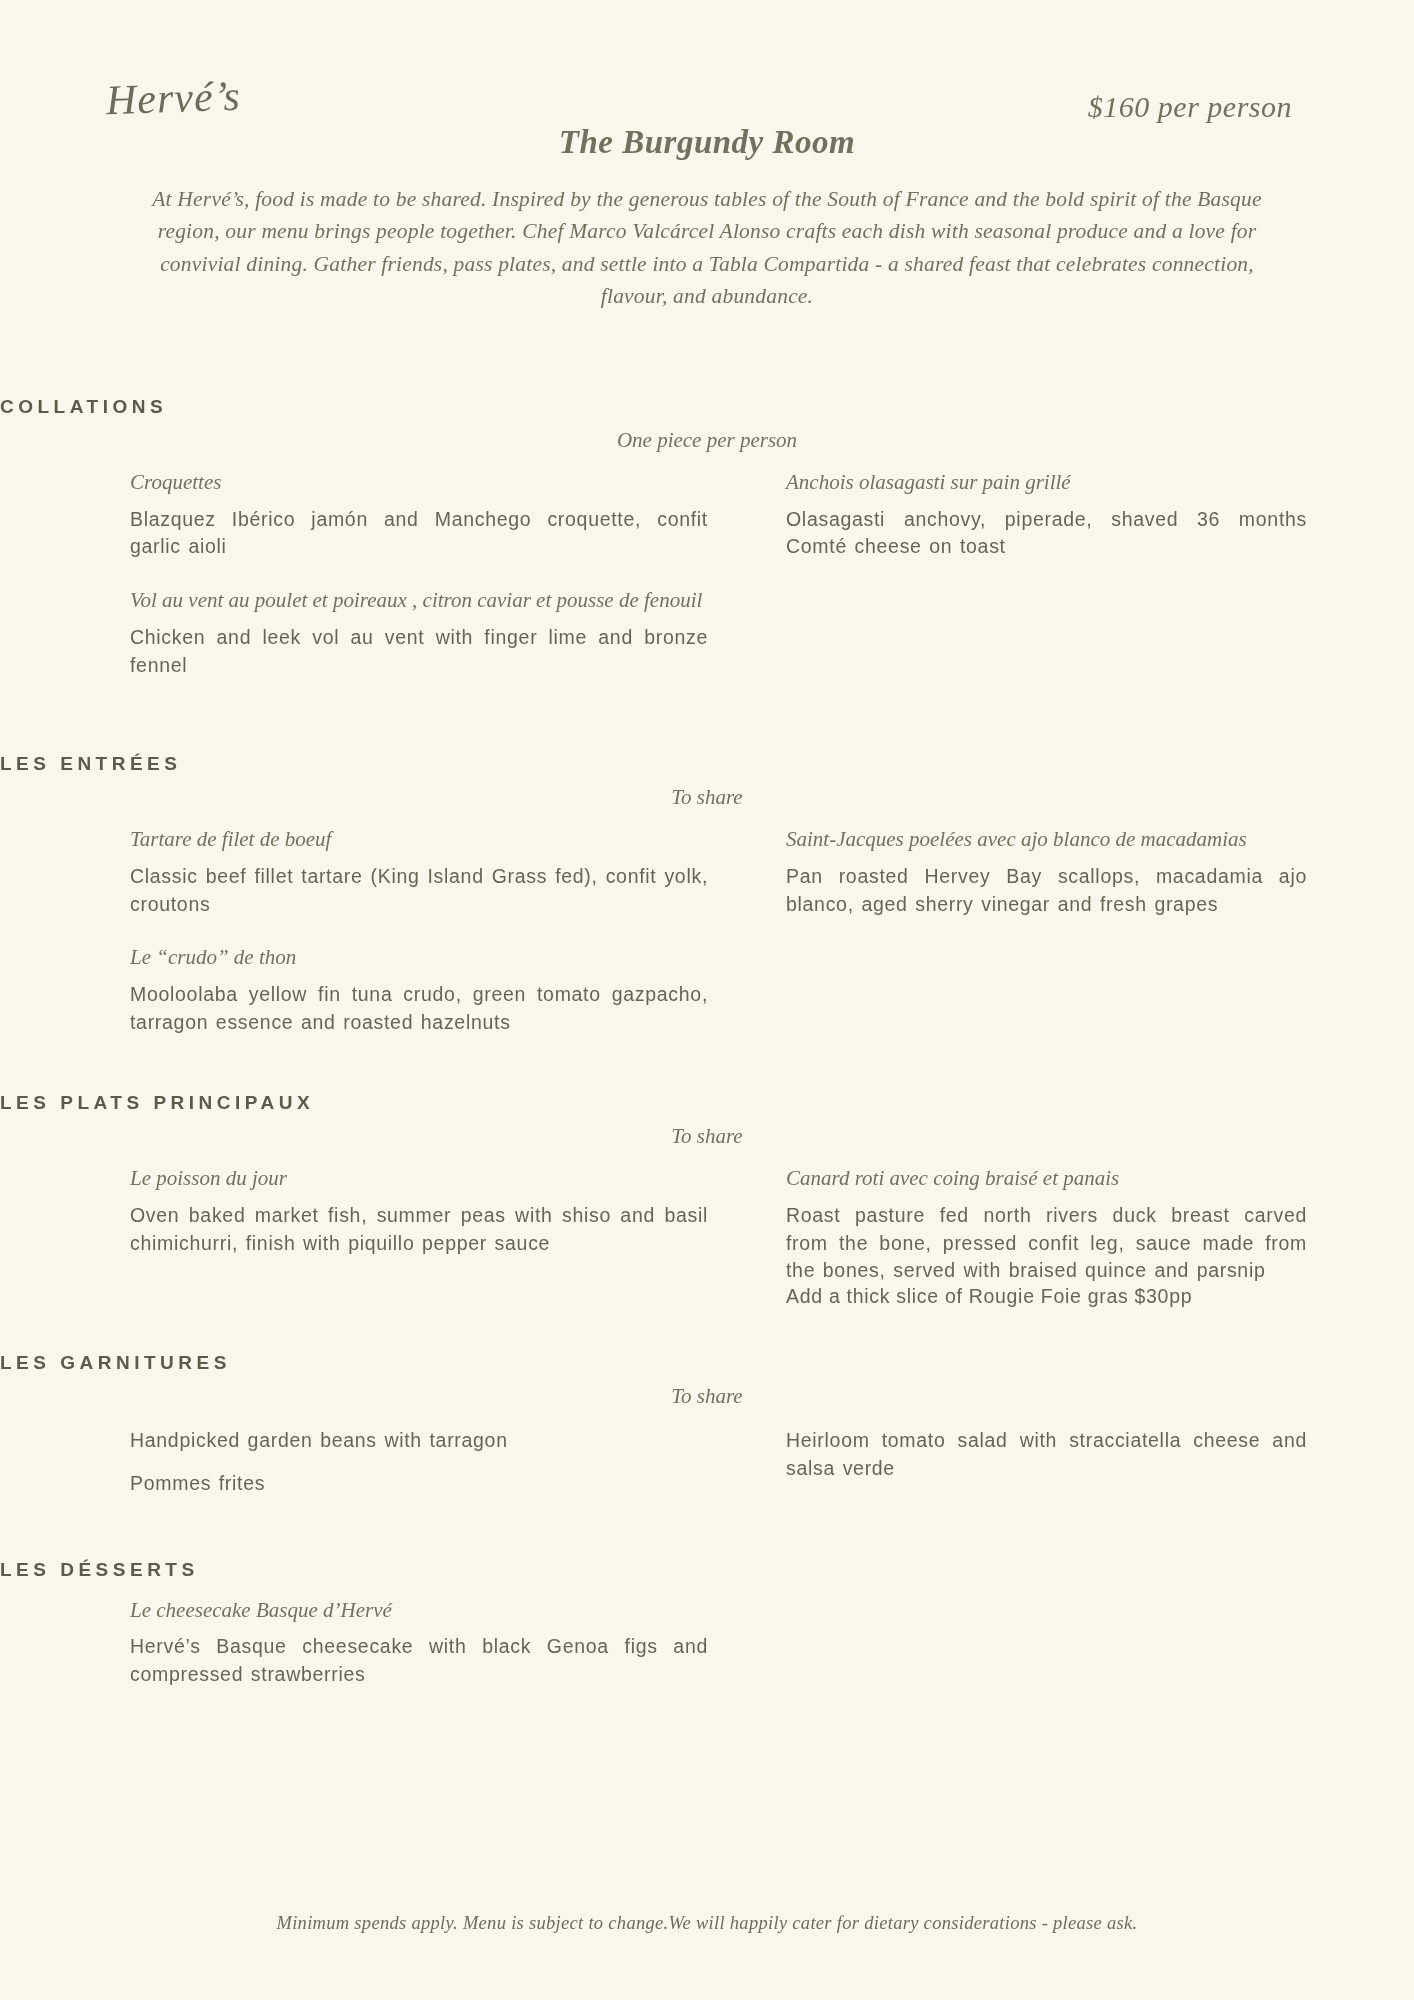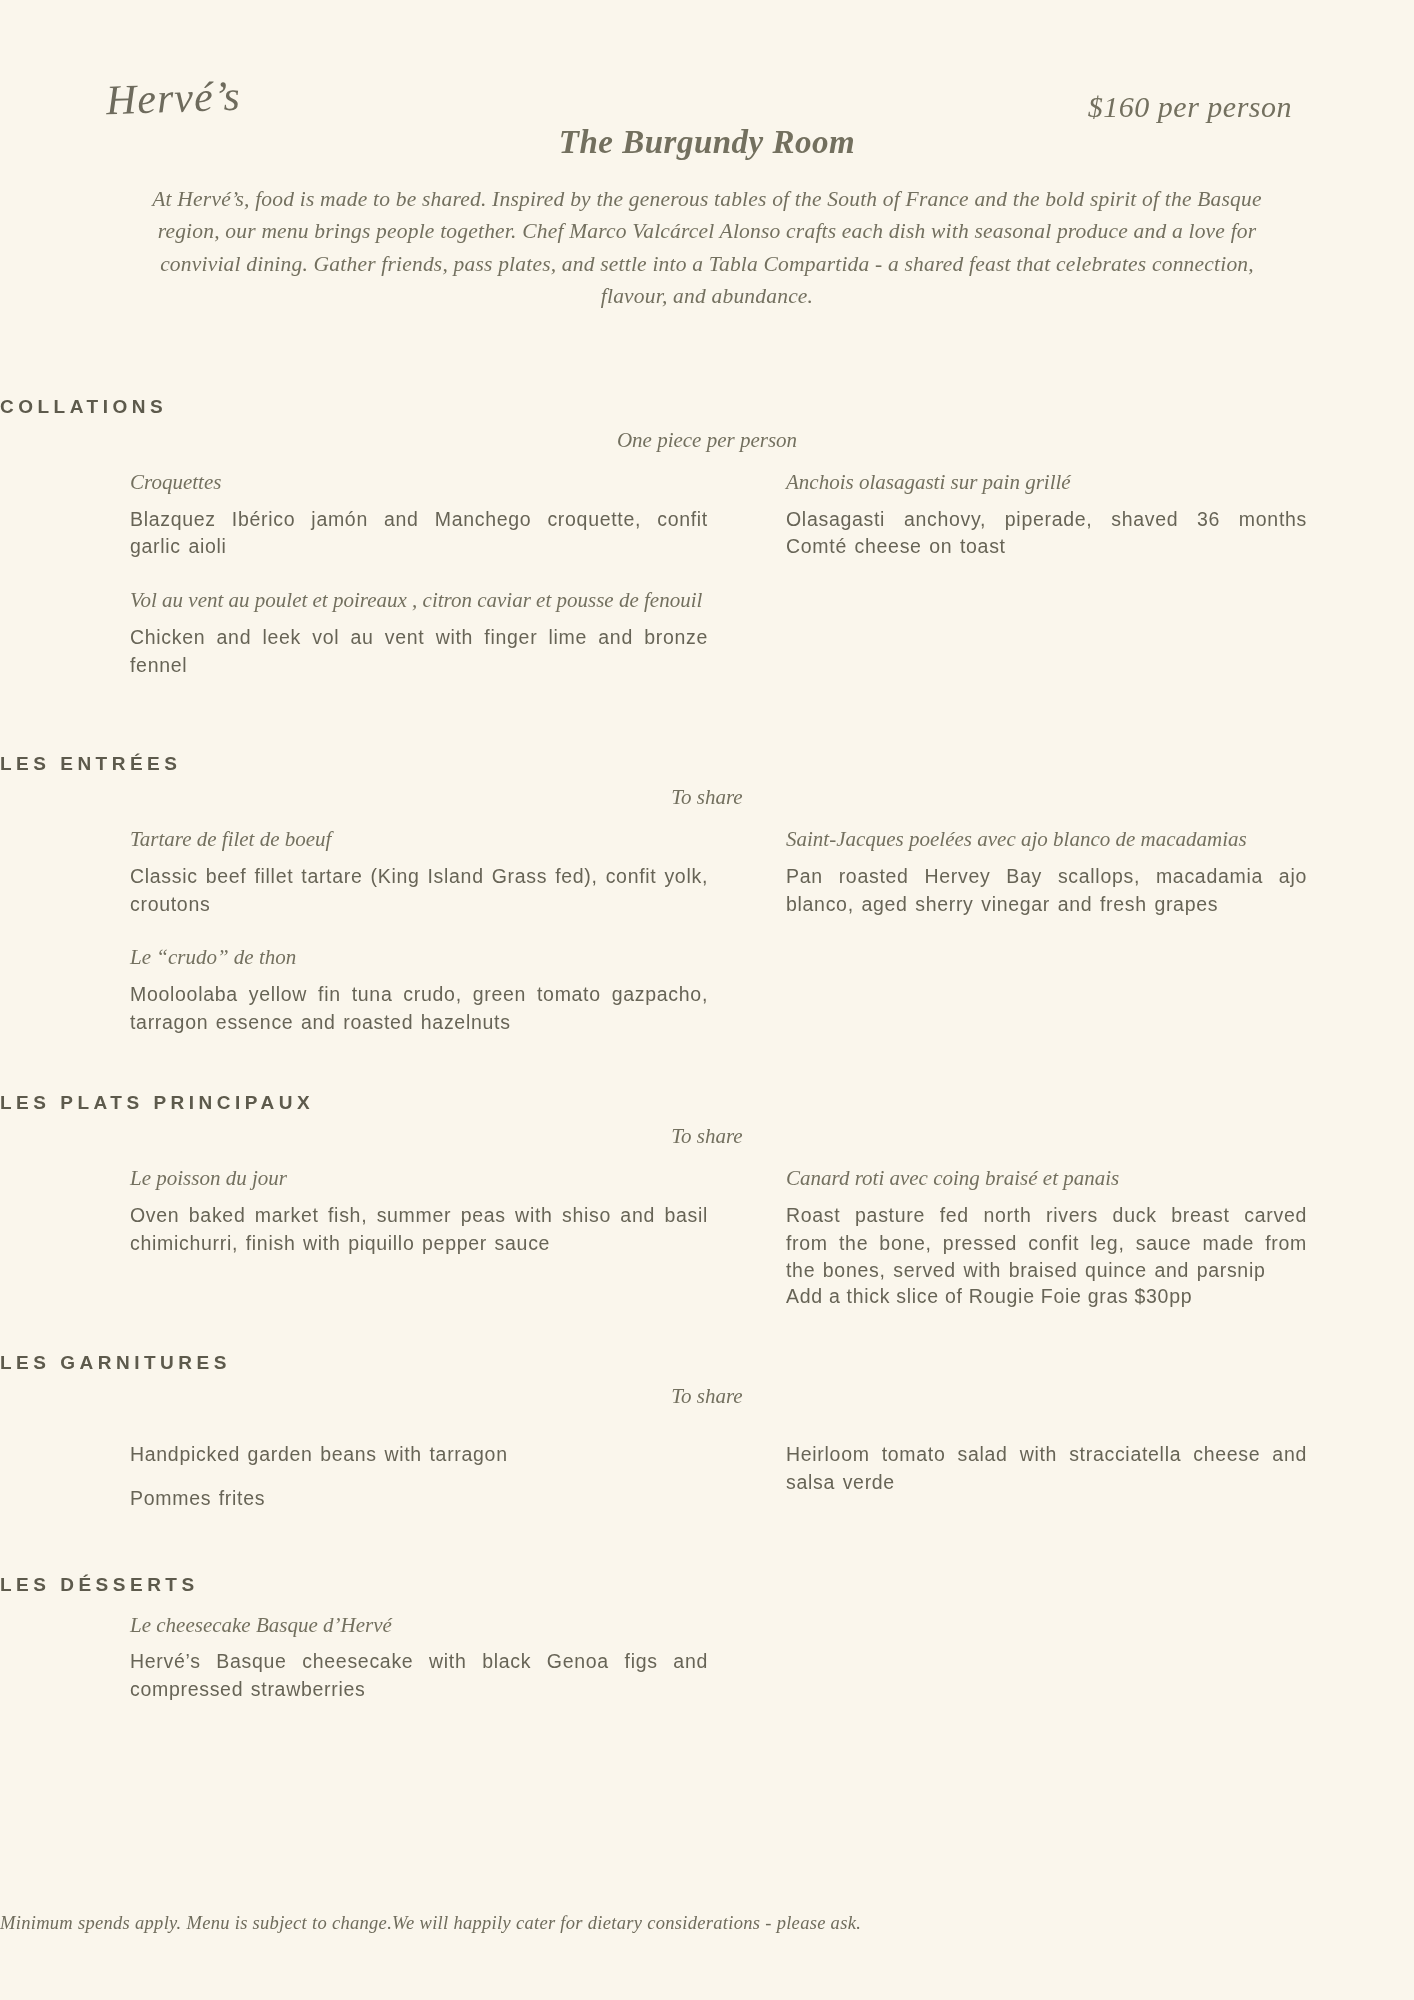--- a/index.html
+++ b/index.html
@@ -31,31 +31,31 @@
   .section-title{text-align:left;font-family:"Liberation Sans","DejaVu Sans",sans-serif;
     font-weight:bold;color:var(--ink-header);font-size:19px;letter-spacing:4.5px;}
   .section-sub{text-align:center;font-size:21px;margin-top:10px;}
 
   .cols{display:grid;grid-template-columns:578px 521px;column-gap:78px;padding:0 112px 0 130px;margin-top:16px;align-items:start;}
 
   .item{margin-bottom:26px;}
   .item:last-child{margin-bottom:0;}
   .item-title{font-size:21px;line-height:1.32;}
   .item-desc{font-size:19.5px;line-height:1.42;text-align:justify;margin-top:9px;letter-spacing:0.7px;word-spacing:1.5px;}
-  .item-desc.solo{margin-top:16px;}
+  .item-desc.solo{margin-top:2px;}
   .item-extra{font-size:19.5px;letter-spacing:0.7px;}
 
   .mt-collations{margin-top:84px;}
   .mt-entrees{margin-top:74px;}
   .mt-plats{margin-top:56px;}
   .mt-garnitures{margin-top:44px;}
   .mt-desserts{margin-top:46px;}
   .gap-sm .item{margin-bottom:15px;}
 
-  .footer-note{position:absolute;left:0;bottom:66px;width:100%;text-align:left;
+  .footer-note{position:absolute;left:0;bottom:66px;width:100%;text-align:center;
     font-size:18.5px;letter-spacing:0.3px;color:#6f6c5c;}
 </style>
 </head>
 <body>
 
 <div class="page">
 
   <div class="header-row">
     <div class="logo">Hervé’s</div>
     <div class="price serif-i">$160 per person</div>

